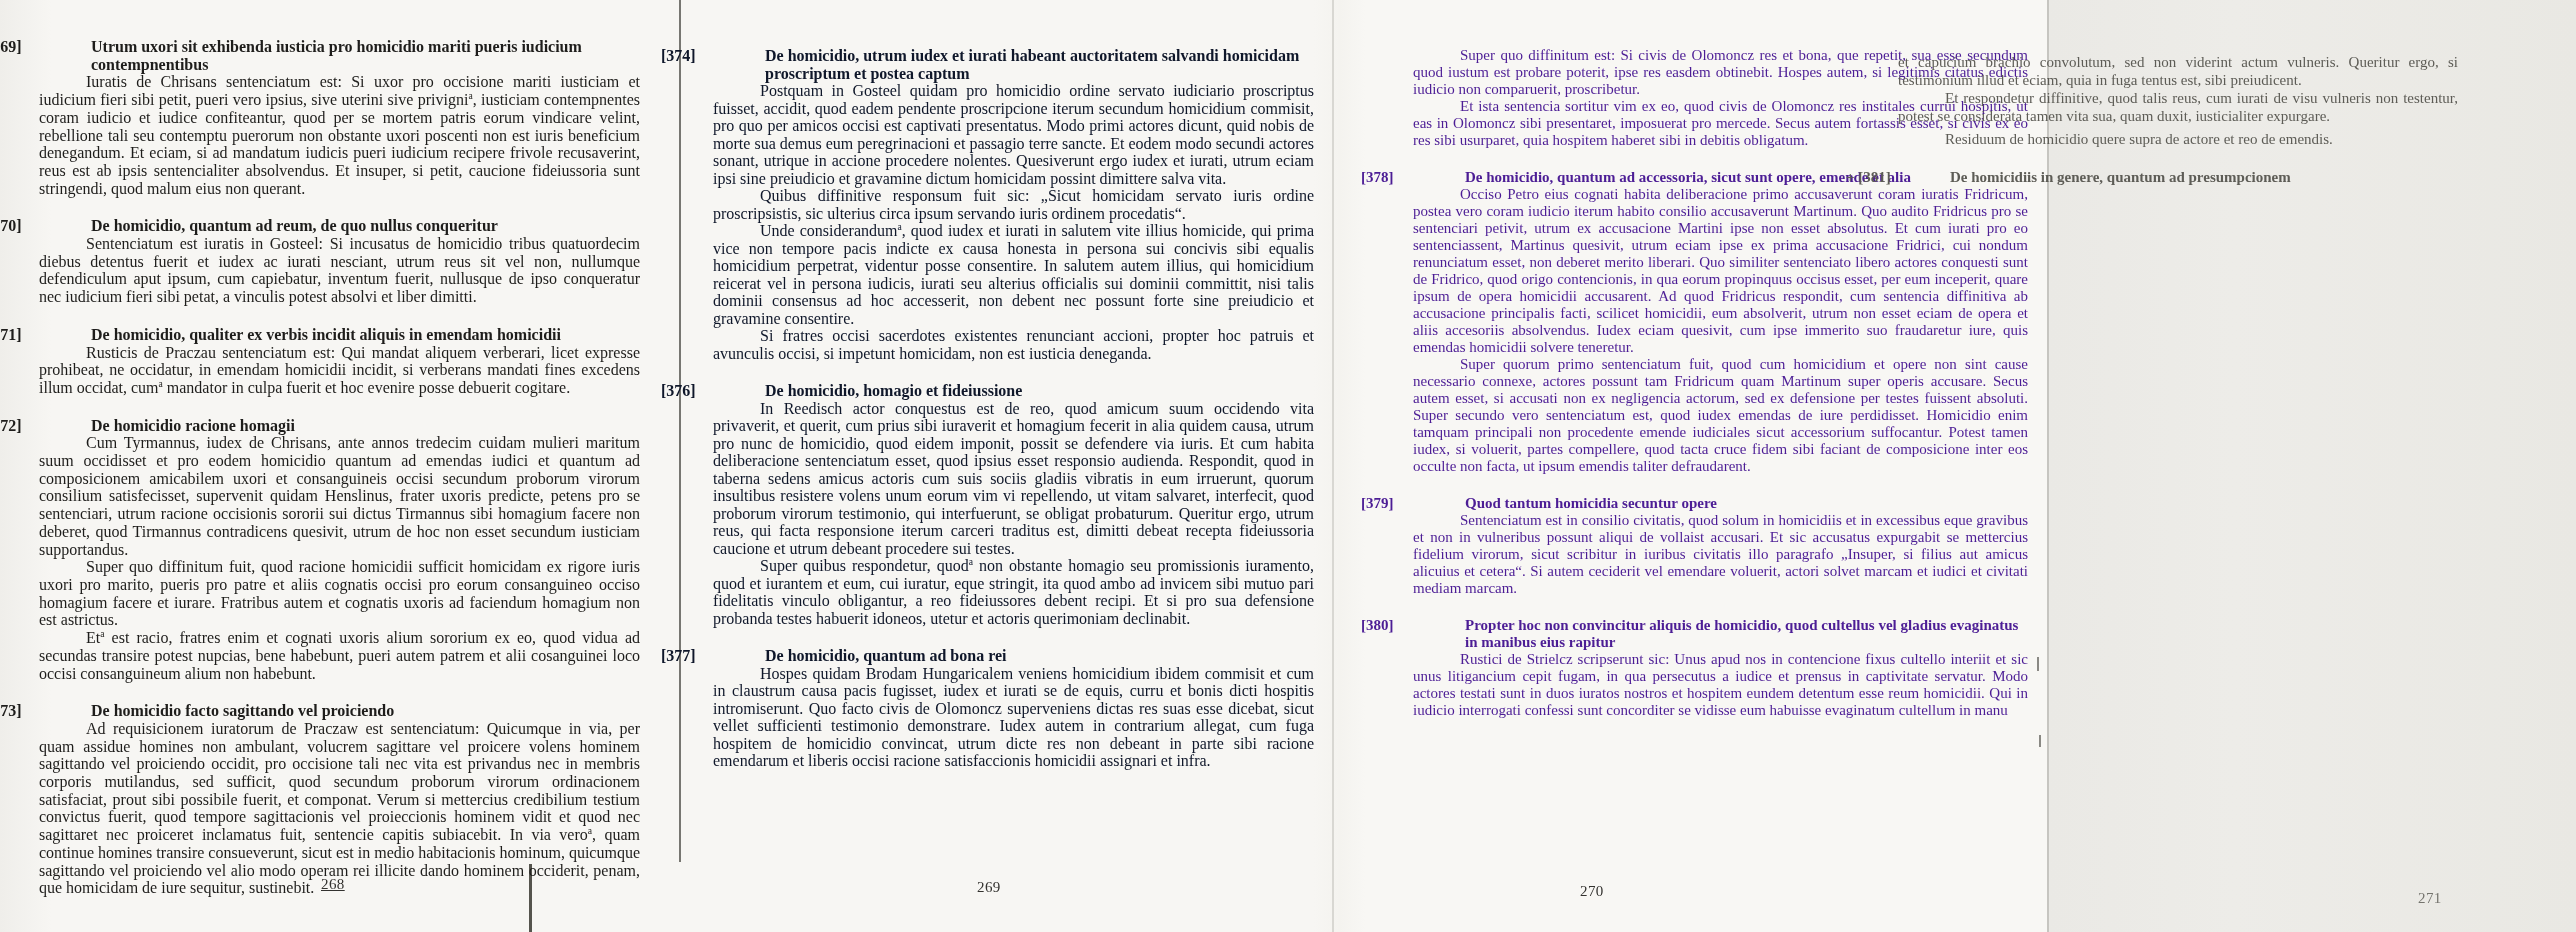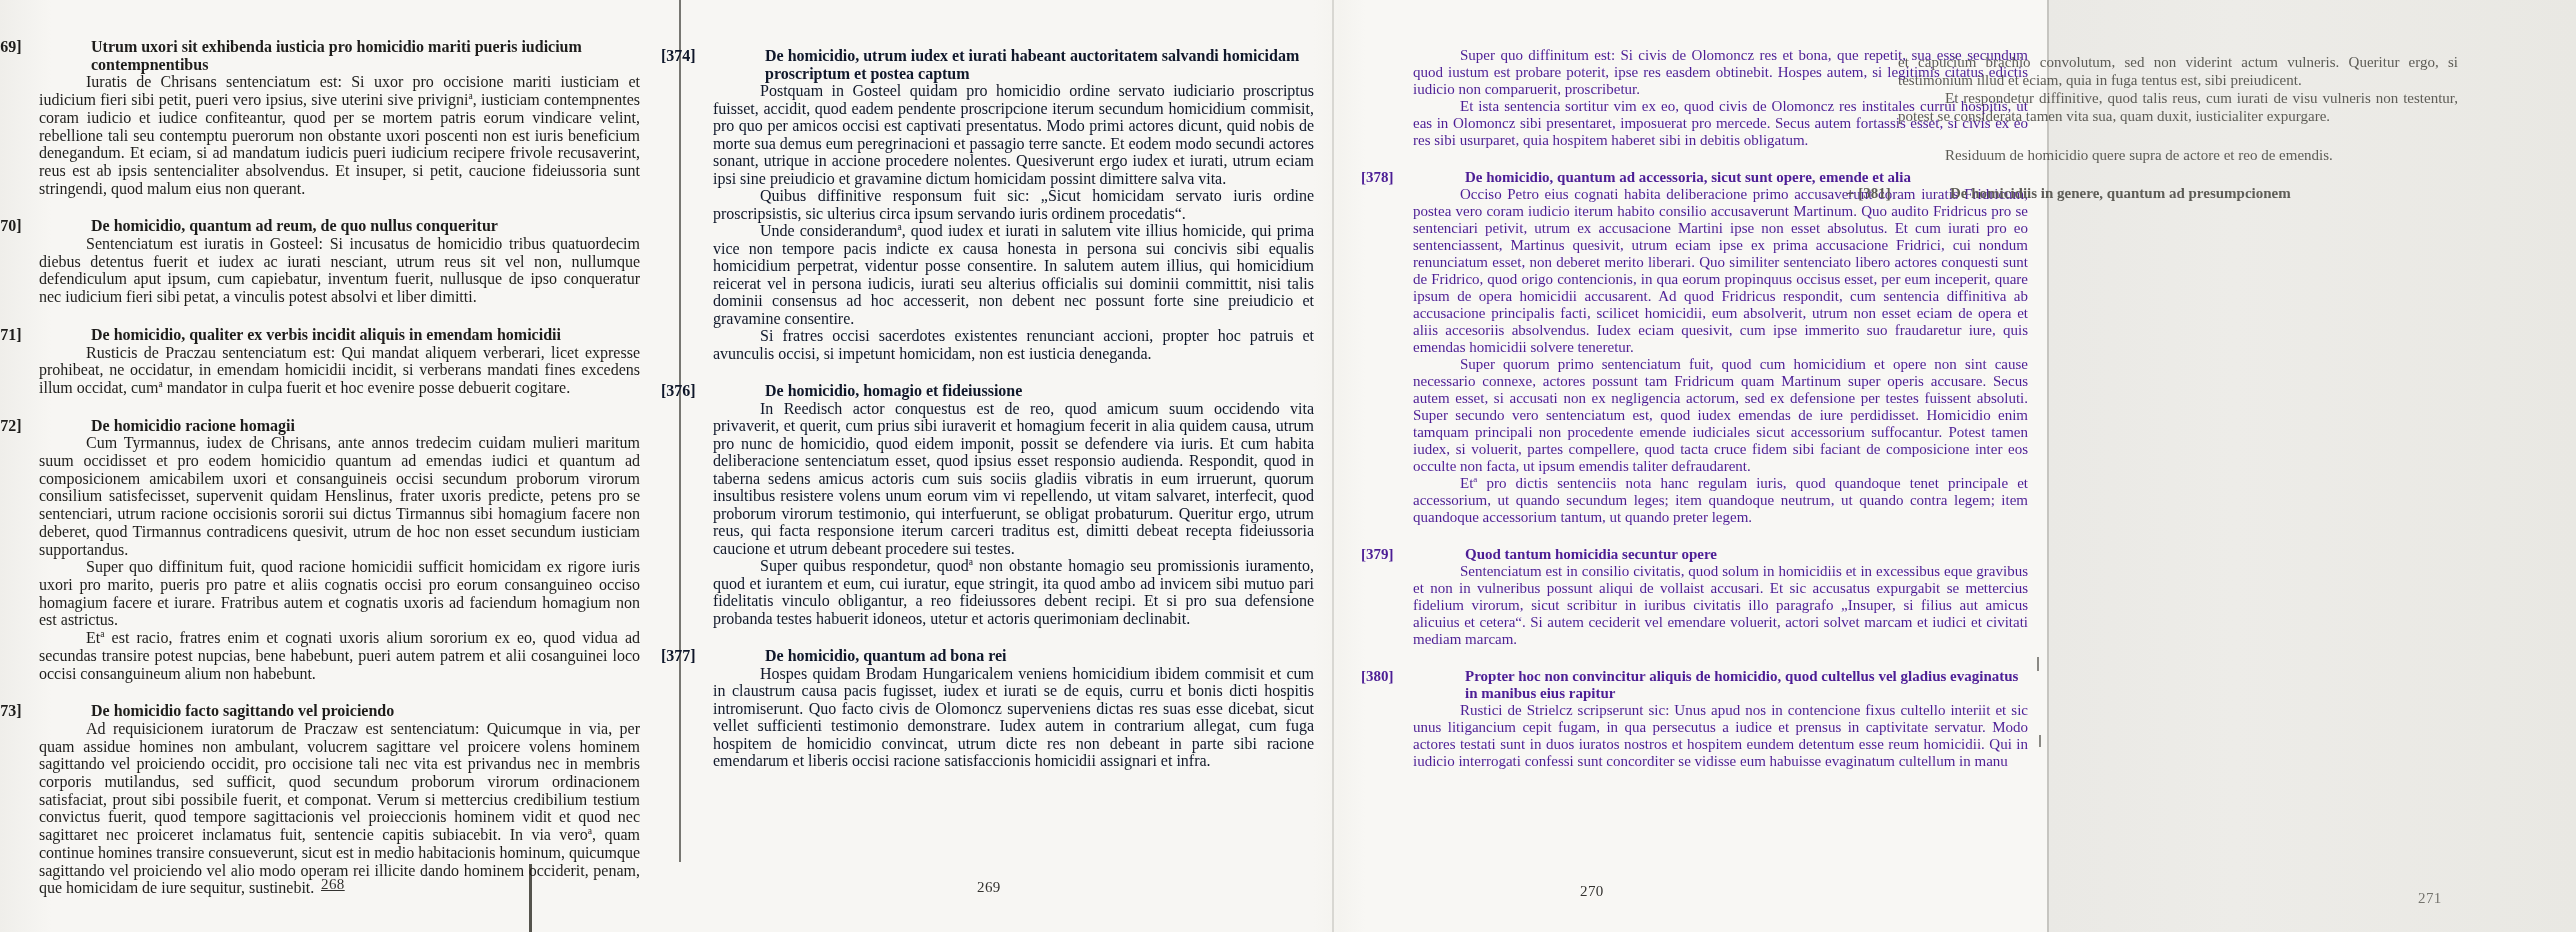--- a/index.html
+++ b/index.html
@@ -30,21 +30,21 @@
   .p269{left:713px;top:47px;width:601px;font-size:16px;line-height:17.5px;color:#0f172a;}
   .p270{left:1413px;top:47px;width:615px;font-size:15px;line-height:17px;color:#4c1d95;}
   .p271{left:1898px;top:53px;width:560px;font-size:15px;line-height:18px;color:#5d5c56;filter:blur(0.3px);}
 
   .heading{font-weight:700;padding-left:52px;text-indent:-52px;text-align:left;color:inherit;}
   .col .heading{margin-top:0;}
   .col .heading:not(:first-child){margin-top:20px;}
   .lab{display:inline-block;width:52px;}
   .para{margin:0;text-indent:47px;}
   .para.noindent{text-indent:0;}
-  .gap-above{margin-top:21px;}
+  .gap-above{margin-top:5px;}
   sup{font-size:.6em;line-height:0;vertical-align:super;}
 
   
   .pageno{position:absolute;font-size:15px;letter-spacing:0.4px;color:#33322f;}
   #pn268{left:321px;top:876px;text-decoration:underline;}
   #pn269{left:977px;top:879px;}
   #pn270{left:1580px;top:883px;}
   #pn271{left:2418px;top:890px;color:#75746e;filter:blur(0.3px);}
 </style>
 </head>
@@ -84,21 +84,20 @@
       <div class="para">Super quibus respondetur, quod<sup>a</sup> non obstante homagio seu promissionis iuramento, quod et iurantem et eum, cui iuratur, eque stringit, ita quod ambo ad invicem sibi mutuo pari fidelitatis vinculo obligantur, a reo fideiussores debent recipi. Et si pro sua defensione probanda testes habuerit idoneos, utetur et actoris querimoniam declinabit.</div>
       <div class="heading"><span class="lab">[377]</span>De homicidio, quantum ad bona rei</div>
       <div class="para">Hospes quidam Brodam Hungaricalem veniens homicidium ibidem commisit et cum in claustrum causa pacis fugisset, iudex et iurati se de equis, curru et bonis dicti hospitis intromiserunt. Quo facto civis de Olomoncz superveniens dictas res suas esse dicebat, sicut vellet sufficienti testimonio demonstrare. Iudex autem in contrarium allegat, cum fuga hospitem de homicidio convincat, utrum dicte res non debeant in parte sibi racione emendarum et liberis occisi racione satisfaccionis homicidii assignari et infra.</div>
     </div>
   <div class="col p270">
       <div class="para">Super quo diffinitum est: Si civis de Olomoncz res et bona, que repetit, sua esse secundum quod iustum est probare poterit, ipse res easdem obtinebit. Hospes autem, si legitimis citatus edictis iudicio non comparuerit, proscribetur.</div>
       <div class="para">Et ista sentencia sortitur vim ex eo, quod civis de Olomoncz res institales currui hospitis, ut eas in Olomoncz sibi presentaret, imposuerat pro mercede. Secus autem fortassis esset, si civis ex eo res sibi usurparet, quia hospitem haberet sibi in debitis obligatum.</div>
       <div class="heading"><span class="lab">[378]</span>De homicidio, quantum ad accessoria, sicut sunt opere, emende et alia</div>
       <div class="para">Occiso Petro eius cognati habita deliberacione primo accusaverunt coram iuratis Fridricum, postea vero coram iudicio iterum habito consilio accusaverunt Martinum. Quo audito Fridricus pro se sentenciari petivit, utrum ex accusacione Martini ipse non esset absolutus. Et cum iurati pro eo sentenciassent, Martinus quesivit, utrum eciam ipse ex prima accusacione Fridrici, cui nondum renunciatum esset, non deberet merito liberari. Quo similiter sentenciato libero actores conquesti sunt de Fridrico, quod origo contencionis, in qua eorum propinquus occisus esset, per eum inceperit, quare ipsum de opera homicidii accusarent. Ad quod Fridricus respondit, cum sentencia diffinitiva ab accusacione principalis facti, scilicet homicidii, eum absolverit, utrum non esset eciam de opera et aliis accesoriis absolvendus. Iudex eciam quesivit, cum ipse immerito suo fraudaretur iure, quis emendas homicidii solvere teneretur.</div>
       <div class="para">Super quorum primo sentenciatum fuit, quod cum homicidium et opere non sint cause necessario connexe, actores possunt tam Fridricum quam Martinum super operis accusare. Secus autem esset, si accusati non ex negligencia actorum, sed ex defensione per testes fuissent absoluti. Super secundo vero sentenciatum est, quod iudex emendas de iure perdidisset. Homicidio enim tamquam principali non procedente emende iudiciales sicut accessorium suffocantur. Potest tamen iudex, si voluerit, partes compellere, quod tacta cruce fidem sibi faciant de composicione inter eos occulte non facta, ut ipsum emendis taliter defraudarent.</div>
-      <div class="para">Et<sup>a</sup> pro dictis sentenciis nota hanc regulam iuris, quod quandoque tenet principale et accessorium, ut quando secundum leges; item quandoque neutrum, ut quando contra legem; item quandoque accessorium tantum, ut quando preter legem.</div>
       <div class="heading"><span class="lab">[379]</span>Quod tantum homicidia secuntur opere</div>
       <div class="para">Sentenciatum est in consilio civitatis, quod solum in homicidiis et in excessibus eque gravibus et non in vulneribus possunt aliqui de vollaist accusari. Et sic accusatus expurgabit se mettercius fidelium virorum, sicut scribitur in iuribus civitatis illo paragrafo „Insuper, si filius aut amicus alicuius et cetera“. Si autem ceciderit vel emendare voluerit, actori solvet marcam et iudici et civitati mediam marcam.</div>
       <div class="heading"><span class="lab">[380]</span>Propter hoc non convincitur aliquis de homicidio, quod cultellus vel gladius evaginatus in manibus eius rapitur</div>
       <div class="para">Rustici de Strielcz scripserunt sic: Unus apud nos in contencione fixus cultello interiit et sic unus litigancium cepit fugam, in qua persecutus a iudice et prensus in captivitate servatur. Modo actores testati sunt in duos iuratos nostros et hospitem eundem detentum esse reum homicidii. Qui in iudicio interrogati confessi sunt concorditer se vidisse eum habuisse evaginatum cultellum in manu</div>
     </div>
   <div class="col p271">
       <div class="para noindent">et capucium brachio convolutum, sed non viderint actum vulneris. Queritur ergo, si testimonium illud et eciam, quia in fuga tentus est, sibi preiudicent.</div>
       <div class="para">Et respondetur diffinitive, quod talis reus, cum iurati de visu vulneris non testentur, potest se considerata tamen vita sua, quam duxit, iusticialiter expurgare.</div>
       <div class="para gap-above">Residuum de homicidio quere supra de actore et reo de emendis.</div>
       <div class="heading"><span class="lab">+ [381]</span>De homicidiis in genere, quantum ad presumpcionem</div>

